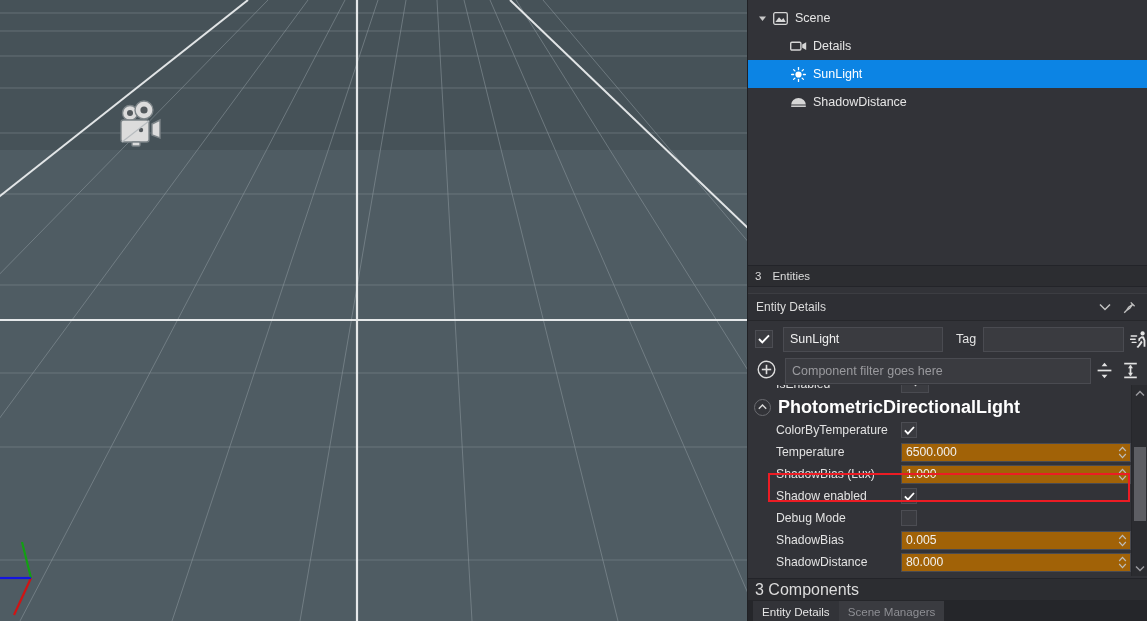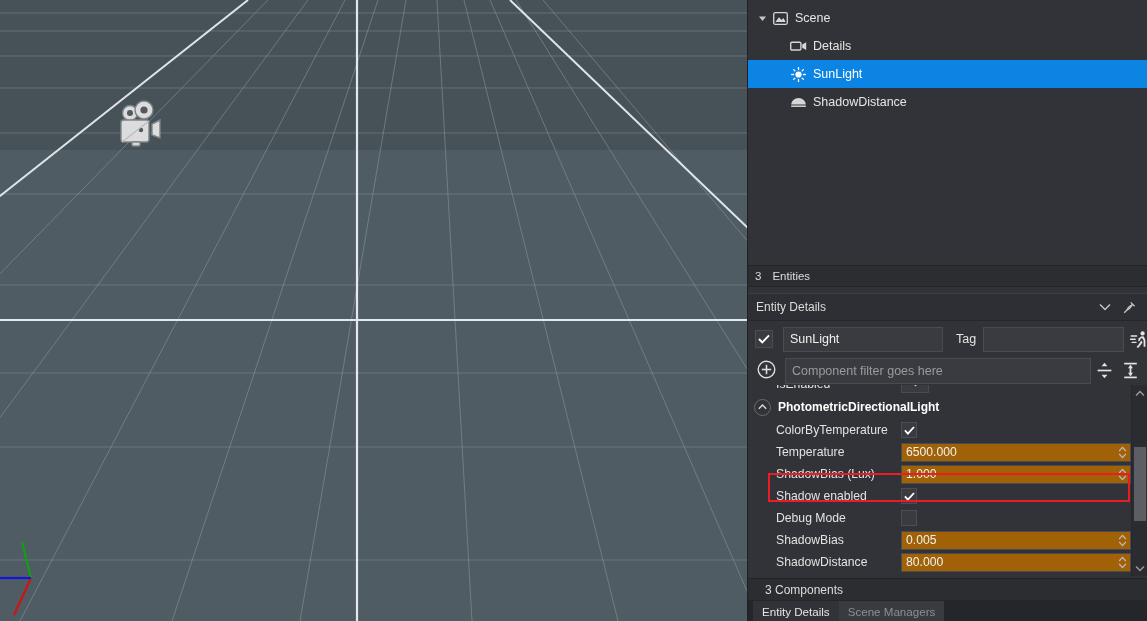--- a/index.html
+++ b/index.html
@@ -213,21 +213,21 @@
     padding-left: 6px;
   }
   .comp-toggle {
     width: 17px; height: 17px; flex: 0 0 17px;
     border: 1px solid #6a6b70;
     border-radius: 50%;
     display: flex; align-items: center; justify-content: center;
     margin-right: 7px;
     cursor: pointer;
   }
-  .comp-title { font-weight: bold; font-size: 12px; color: #ffffff; }
+  .comp-title { font-weight: bold; font-size: 18px; color: #ffffff; }
 
   
   #prop-scrollbar {
     position: absolute; right: 0; top: 92px; bottom: 45px;
     width: 16px;
     background: #2b2c30;
     border-left: 1px solid #26272b;
   }
   .sb-arrow {
     width: 16px; height: 16px;
@@ -241,22 +241,22 @@
     width: 12px; height: 74px;
     background: #5d5e63;
   }
 
   
   #components-bar {
     position: absolute; left: 0; right: 0; bottom: 21px; height: 22px;
     background: #2c2d31;
     border-top: 1px solid #232429;
     display: flex; align-items: center;
-    padding-left: 17px;
-    font-size: 12px;
+    padding-left: 7px;
+    font-size: 16px;
     color: #dcdcdc;
     text-align: right;
   }
   #tabs-bar {
     position: absolute; left: 0; right: 0; bottom: 0; height: 21px;
     background: #25262a;
     display: flex; align-items: flex-end;
     padding-left: 5px;
   }
   .tab {

